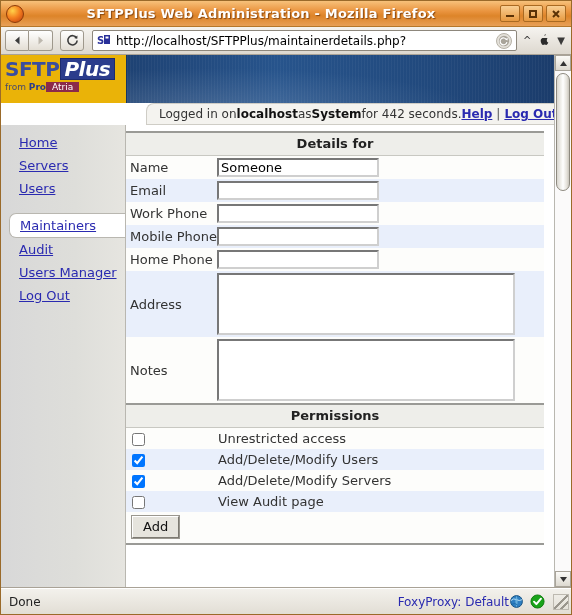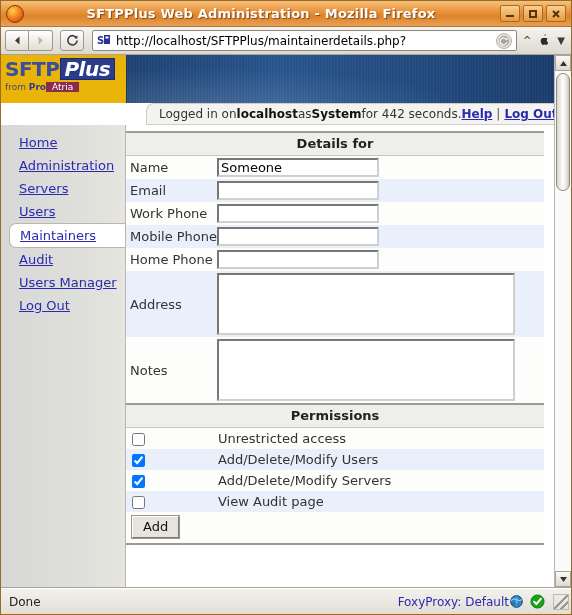--- a/index.html
+++ b/index.html
@@ -215,20 +215,21 @@
   }
   .nav-item span { text-decoration: underline; }
   .nav-item.active {
     background: #ffffff;
     border: 1px solid #b9b7b0;
     border-right: none;
     border-radius: 7px 0 0 7px;
     margin-left: 8px;
     padding-left: 10px;
     z-index: 2;
+    margin-top: 13px;
   }
 
   #content {
     flex: 1;
     background: #ffffff;
     padding: 6px 10px 0 0;
     overflow: hidden;
   }
   table.panel {
     width: 100%;
@@ -458,21 +459,20 @@
           <a>Help</a>
           <span class="sep">|</span>
           <a>Log Out</a>
         </div>
       </div>
 
       <div id="body-row">
 
         <div id="sidebar">
             <div class="nav-item"><span>Home</span></div>
-            <div class="nav-item"><span>Administration</span></div>
             <div class="nav-item"><span>Servers</span></div>
             <div class="nav-item"><span>Users</span></div>
             <div class="nav-item active"><span>Maintainers</span></div>
             <div class="nav-item"><span>Audit</span></div>
             <div class="nav-item"><span>Users Manager</span></div>
             <div class="nav-item"><span>Log Out</span></div>
           </div>
 
         <div id="content">
           <table class="panel">

